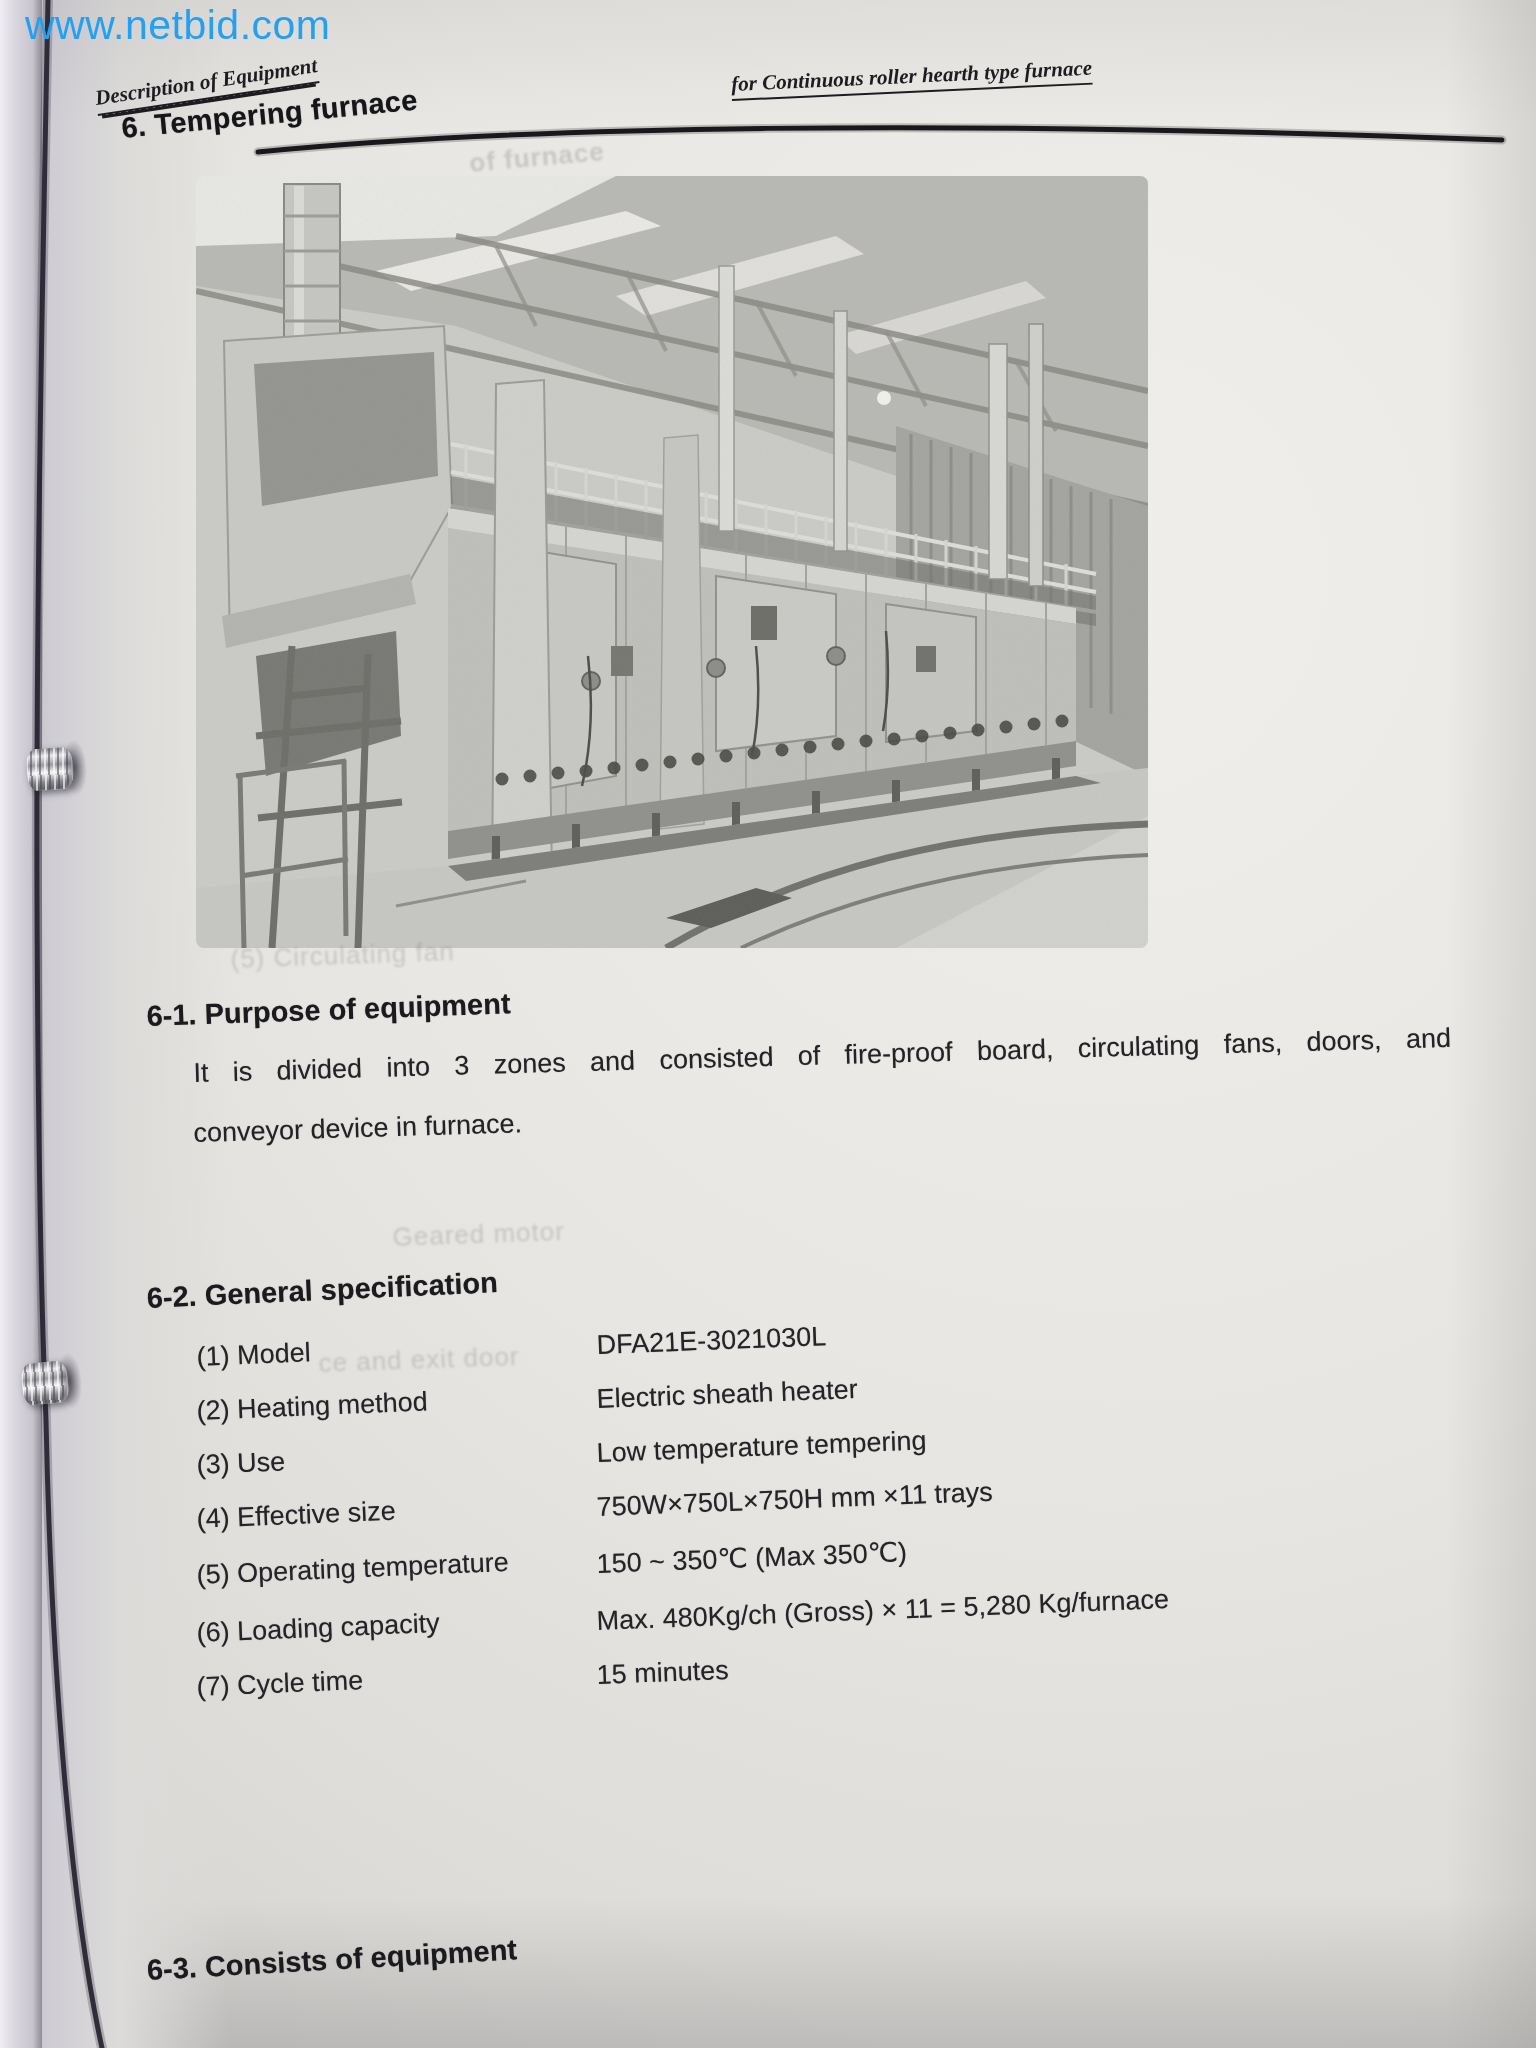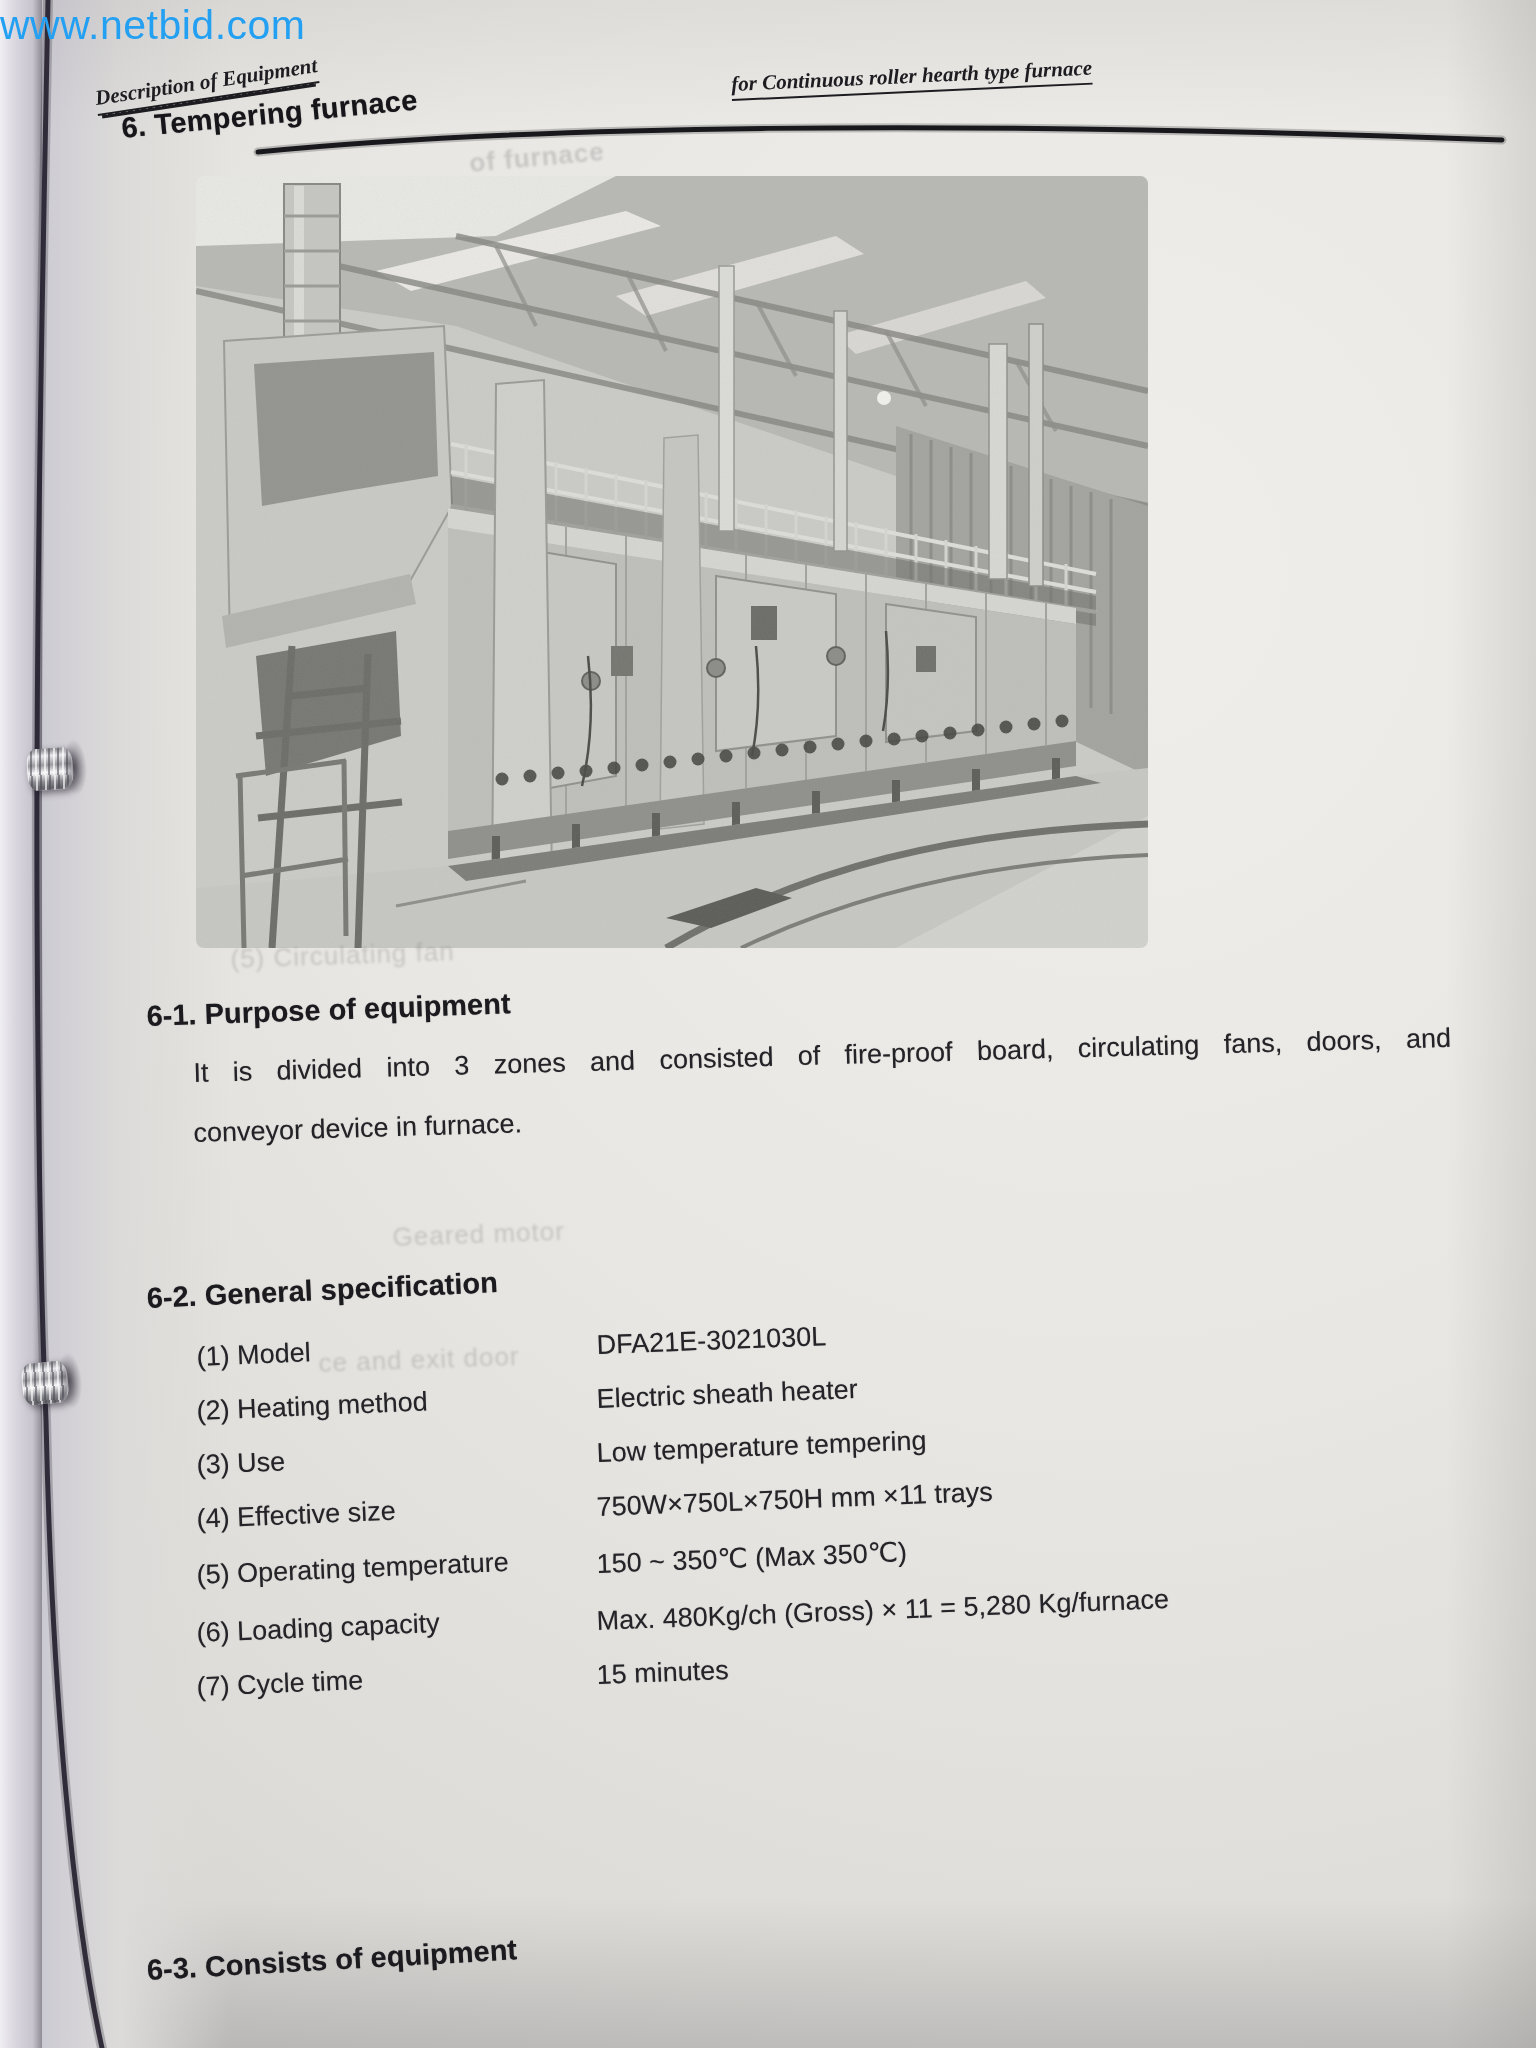--- a/index.html
+++ b/index.html
@@ -24,21 +24,21 @@
       repeating-linear-gradient(92deg, rgba(255,255,255,0.65) 0 2px, rgba(255,255,255,0) 2px 4px,
         rgba(70,70,78,0.55) 4px 6px, rgba(70,70,78,0) 6px 9px),
       linear-gradient(180deg,#7a7a80 0%,#e8e8ec 18%,#9b9ba1 40%,#f6f6f8 58%,#8a8a90 80%,#55555c 100%);
     box-shadow:3px 3px 7px rgba(35,30,42,0.55), inset -2px 0 3px rgba(255,255,255,0.4);}
   .post::after{content:"";position:absolute;right:-14px;top:-7px;bottom:-7px;width:24px;
     background:radial-gradient(closest-side, rgba(40,36,48,0.55), rgba(40,36,48,0));border-radius:50%;z-index:-1;}
   .post-top{left:27px;top:748px;transform:rotate(-4deg);}
   .post-bottom{left:22px;top:1362px;transform:rotate(-6deg);}
 
   
-  .watermark{position:absolute;left:0;top:2px;font-size:41px;letter-spacing:0.5px;
+  .watermark{position:absolute;left:25px;top:2px;font-size:41px;letter-spacing:0.5px;
     color:#24a0f2;z-index:9;font-weight:400;}
   .header-left{position:absolute;left:98px;top:86px;
     font:italic bold 21px "Liberation Serif","DejaVu Serif",serif;color:#1d1d21;
     transform:rotate(-8.5deg);transform-origin:left bottom;
     border-bottom:2.5px solid #1d1d21;padding-bottom:3px;box-shadow:0 7px 0 -4px #1d1d21;}
   .header-right{position:absolute;left:732px;top:72px;
     font:italic bold 21px "Liberation Serif","DejaVu Serif",serif;color:#1d1d21;
     transform:rotate(-2.6deg);transform-origin:left bottom;
     border-bottom:2.5px solid #1d1d21;padding-bottom:2px;}
   .rule{position:absolute;left:0;top:0;}

